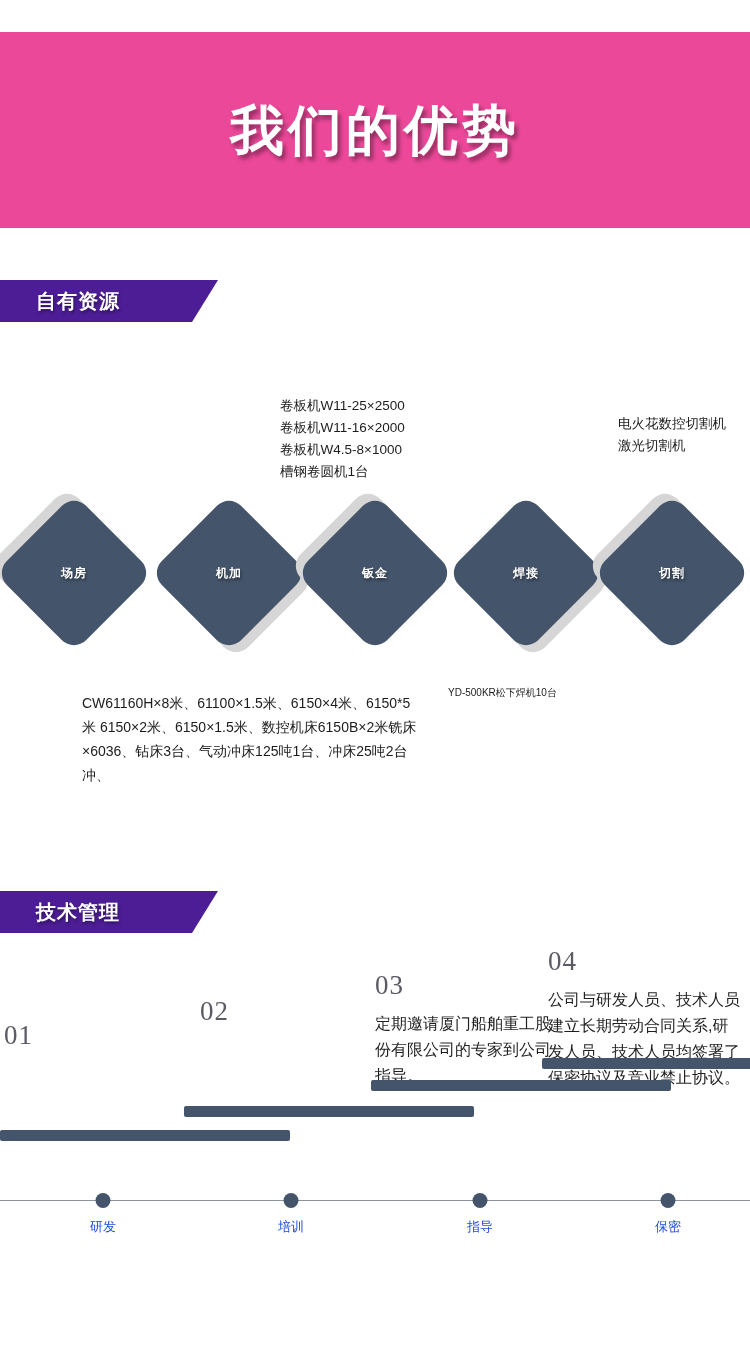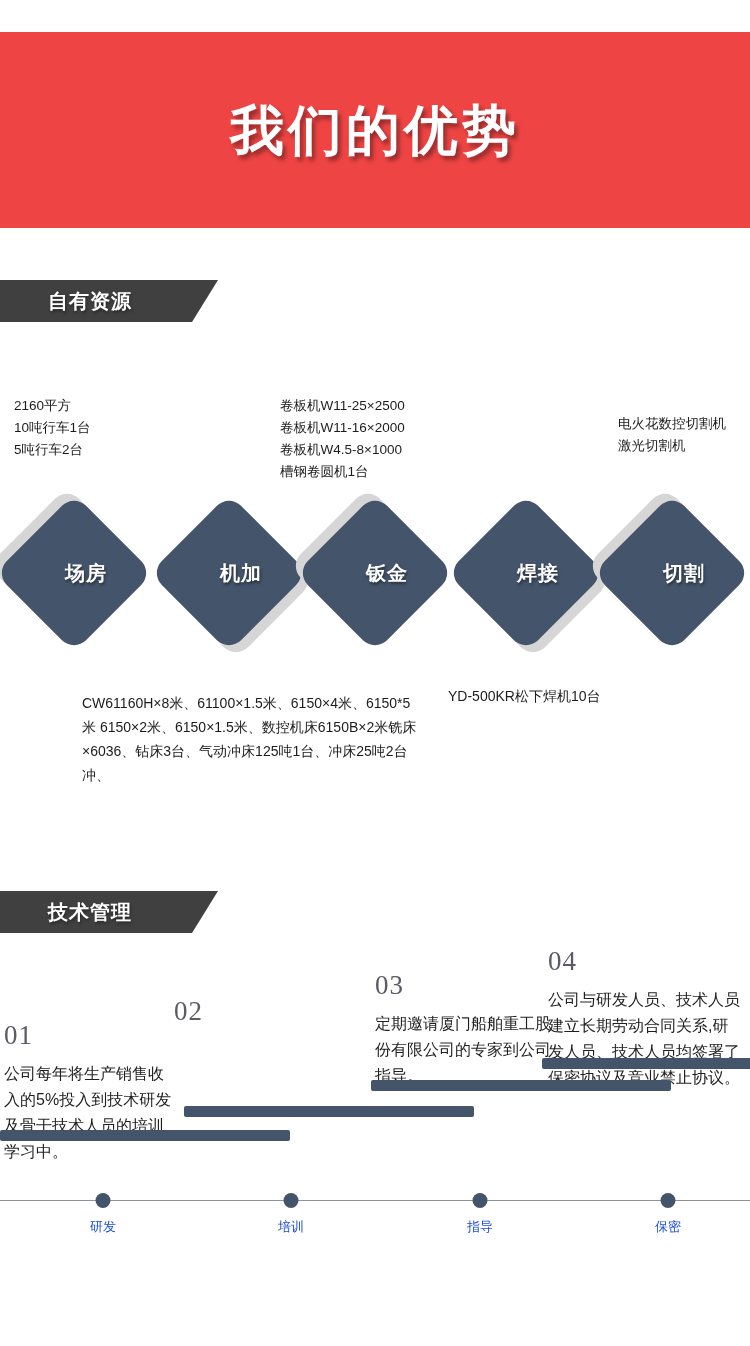--- a/index.html
+++ b/index.html
@@ -25,66 +25,66 @@
     background: #ffffff;
   }
 
   
   .hero {
     position: absolute;
     left: 0;
     top: 32px;
     width: 750px;
     height: 196px;
-    background: #ef4444;
+    background: #ec4899;
     display: flex;
     align-items: center;
     justify-content: center;
   }
   .hero-title {
     font-size: 54px;
     font-weight: 700;
     color: #ffffff;
     letter-spacing: 4px;
     text-shadow: 3px 4px 4px rgba(0,0,0,0.38);
     line-height: 1;
   }
 
   
   .ribbon {
     position: absolute;
     height: 42px;
-    background: #404040;
+    background: #4c1d95;
     color: #ffffff;
     font-size: 20px;
     font-weight: 700;
     display: flex;
     align-items: center;
-    padding-left: 48px;
+    padding-left: 36px;
     box-sizing: border-box;
     clip-path: polygon(0 0, 100% 0, calc(100% - 26px) 100%, 0 100%);
     text-shadow: 1px 2px 3px rgba(0,0,0,0.4);
     letter-spacing: 1px;
   }
   .ribbon.r1 { left: 0; top: 280px; width: 218px; }
   .ribbon.r2 { left: 0; top: 891px; width: 218px; }
 
   
   .note {
     position: absolute;
     font-size: 13.5px;
     line-height: 1.62;
     color: #1c1c1c;
     white-space: pre-line;
   }
   .note.n-plant   { left: 14px;  top: 395px;  width: 240px; }
   .note.n-sheet   { left: 280px; top: 395px;  width: 280px; }
   .note.n-cut     { left: 618px; top: 413px;  width: 200px; }
   .note.n-machine { left: 82px;  top: 691px;  width: 340px; font-size: 14px; line-height: 1.72; }
-  .note.n-weld    { left: 448px; top: 685px;  width: 300px; font-size: 14px; }
+  .note.n-weld    { left: 448px; top: 685px;  width: 300px; font-size: 10px; }
 
   
   .diamond-row {
     position: absolute;
     left: 0;
     top: 488px;
     width: 750px;
     height: 170px;
   }
   .diamond {
@@ -107,29 +107,29 @@
   .diamond .face {
     background: #44546a;
   }
   .diamond.up .shadow  { left: -7px; top: -7px; }
   .diamond.up .face    { left: 0;    top: 0; }
   .diamond.down .shadow{ left: 7px;  top: 7px; }
   .diamond.down .face  { left: 0;    top: 0; }
 
   .diamond .dlabel {
     position: absolute;
-    left: 12px;
+    left: 0;
     top: 0;
     width: 112px;
     height: 112px;
     display: flex;
     align-items: center;
     justify-content: center;
     color: #ffffff;
-    font-size: 20px;
+    font-size: 12px;
     font-weight: 700;
     letter-spacing: 1px;
     text-shadow: 1px 2px 3px rgba(0,0,0,0.45);
     z-index: 3;
   }
 
   .d1 { left: 18px; }
   .d2 { left: 173px; }
   .d3 { left: 319px; }
   .d4 { left: 470px; }
@@ -154,21 +154,21 @@
     line-height: 1;
     margin-bottom: 12px;
     letter-spacing: 1px;
   }
   .step .desc {
     font-size: 16px;
     line-height: 1.62;
     color: #1f1f1f;
   }
   .s1 { left: 4px;   top: 82px;  width: 175px; }
-  .s2 { left: 174px; top: 58px;  width: 170px; }
+  .s2 { left: 200px; top: 58px;  width: 170px; }
   .s3 { left: 375px; top: 32px;  width: 180px; }
   .s4 { left: 548px; top: 8px;   width: 196px; }
 
   .bar {
     position: absolute;
     height: 11px;
     background: #44546a;
     border-radius: 2px;
   }
   .bar.b1 { left: 0;     top: 1130px; width: 290px; }
@@ -209,23 +209,20 @@
 <div class="page">
 
   <div class="hero">
     <div class="hero-title">我们的优势</div>
   </div>
 
   <div class="ribbon r1">
     <span>自有资源</span>
   </div>
 
-  <div class="note n-plant">2160平方
-10吨行车1台
-5吨行车2台</div>
   <div class="note n-sheet">卷板机W11-25×2500
 卷板机W11-16×2000
 卷板机W4.5-8×1000
 槽钢卷圆机1台</div>
   <div class="note n-cut">电火花数控切割机
 激光切割机</div>
   <div class="note n-machine">CW61160H×8米、61100×1.5米、6150×4米、6150*5米  6150×2米、6150×1.5米、数控机床6150B×2米铣床×6036、钻床3台、气动冲床125吨1台、冲床25吨2台冲、</div>
   <div class="note n-weld">YD-500KR松下焊机10台</div>
 
   <div class="diamond-row">
@@ -263,21 +260,20 @@
   </div>
 
   <div class="ribbon r2">
     <span>技术管理</span>
   </div>
 
   <div class="steps">
 
     <div class="step s1">
       <div class="num">01</div>
-      <div class="desc">公司每年将生产销售收入的5%投入到技术研发及骨干技术人员的培训学习中。</div>
     </div>
 
     <div class="step s2">
       <div class="num">02</div>
     </div>
 
     <div class="step s3">
       <div class="num">03</div>
       <div class="desc">定期邀请厦门船舶重工股份有限公司的专家到公司指导。</div>
     </div>

